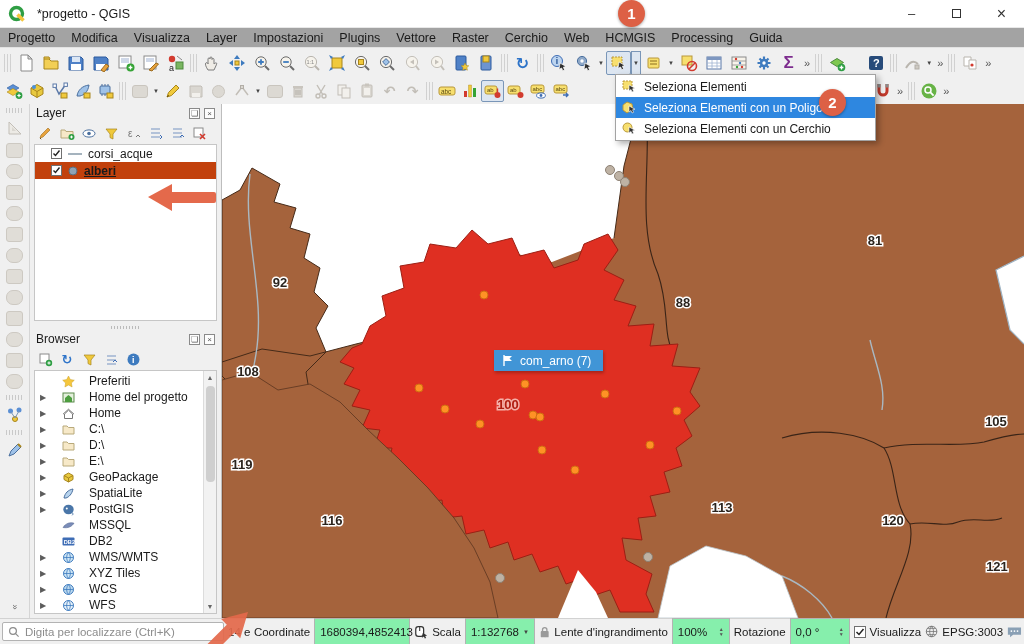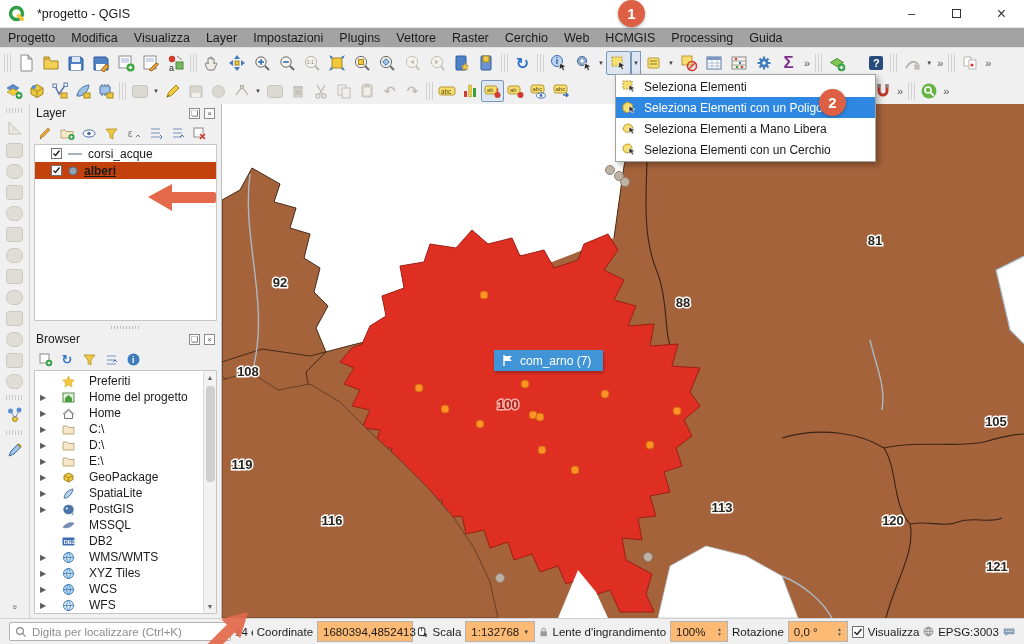--- a/index.html
+++ b/index.html
@@ -53,23 +53,23 @@
 .scroll{position:absolute;right:0;top:0;bottom:0;width:13px;background:#f2f2f2;border-left:1px solid #dcdcdc;display:flex;flex-direction:column;align-items:center}
 .sarr{height:13px;font-size:7px;color:#666;display:flex;align-items:center}
 .sthumb{width:9px;height:96px;background:#cfcfcf;border-radius:4px;margin-top:2px}
 
 .map{flex:1;position:relative;background:#fff;overflow:hidden}
 .mapsvg{position:absolute;left:0;top:0}
 .mlbl{font-size:13px;font-weight:600;fill:#2b241e;stroke:#fff;stroke-width:3px;paint-order:stroke;text-anchor:middle}
 .mlbl.hot{fill:#b01c10;stroke:#f5b0a8}
 .map-tooltip{position:absolute;left:272px;top:246px;background:#4195d6;color:#fff;font-size:12px;height:21px;display:flex;align-items:center;gap:6px;padding:0 12px 0 8px;box-shadow:1px 2px 3px rgba(0,0,0,.25);z-index:20}
 
-.statusbar{position:absolute;left:0;right:0;bottom:0;height:26px;background:#f0f0f0;border-top:1px solid #d2d2d2;display:flex;align-items:center;gap:4px;padding:0 9px;font-size:11.5px;white-space:nowrap}
+.statusbar{position:absolute;left:0;right:0;bottom:0;height:26px;background:#f0f0f0;border-top:1px solid #d2d2d2;display:flex;align-items:center;gap:4px;padding:0 2px;font-size:11.5px;white-space:nowrap}
 .locator{width:222px;height:19px;background:#fff;border:1px solid #b3b3b3;border-radius:2px;display:flex;align-items:center;gap:5px;padding:0 5px;color:#8c8c8c;flex:none}
-.sbox{background:#fdba74;border:1px solid #b3b3b3;height:21px;display:flex;align-items:center;padding:0 5px;flex:none}
+.sbox{background:#86efac;border:1px solid #b3b3b3;height:27px;display:flex;align-items:center;padding:0 5px;flex:none}
 .spin{display:flex;flex-direction:column;justify-content:center;font-size:5px;color:#555;line-height:5px;margin-left:3px}
 .cbx{width:12px;height:12px;border:1px solid #707070;background:#fff;display:flex;align-items:center;justify-content:center;flex:none}
 
 .selmenu{position:absolute;left:615px;top:74px;width:261px;background:#fff;border:1px solid #a3a3a3;box-shadow:3px 3px 6px rgba(0,0,0,.3);z-index:30;padding:1px 0}
 .mrow{height:21px;display:flex;align-items:center;gap:7px;padding:0 6px;font-size:12px}
 .mrow.hl{background:#2e87e0;color:#fff}
 .stepc{position:absolute;width:27px;height:27px;border-radius:50%;background:#dd6045;color:#fff;font-weight:bold;font-size:15px;display:flex;align-items:center;justify-content:center;box-shadow:0 1px 3px rgba(0,0,0,.35);z-index:50}
 .oarrow{position:absolute;width:70px;height:27px;z-index:40}
 .oarrow .head{position:absolute;left:0;top:0;width:0;height:0;border-top:13px solid transparent;border-bottom:14px solid transparent;border-right:24px solid #e4694b}
 .oarrow .shaft{position:absolute;left:22px;top:8px;width:46px;height:11px;background:#e4694b;border-radius:2px}
@@ -985,27 +985,20 @@
   </div>
   <div class="mrow hl">
     <svg width="15" height="13" viewBox="0 0 15 13">
         <path d="M1 4l4-3 5 2 1 5-6 4-4-3z" fill="#f7df6e" stroke="#b9983a"></path>
         <path d="M7 5l6 3.2-2.4.6 1 2.5-1.6.7-1-2.5L7 11z" fill="#333" stroke="#fff" stroke-width=".6"></path>
       </svg>
     <span>Seleziona Elementi con un Poligono</span>
   </div>
   <div class="mrow">
     <svg width="15" height="13" viewBox="0 0 15 13">
-        <path d="M1 7C2 2 6 1 9 3c3 2 2 6-1 7-3 1-6 0-7-3z" fill="#f7df6e" stroke="#b9983a"></path>
-        <path d="M7 5l6 3.2-2.4.6 1 2.5-1.6.7-1-2.5L7 11z" fill="#333" stroke="#fff" stroke-width=".6"></path>
-      </svg>
-    <span>Seleziona Elementi a Mano Libera</span>
-  </div>
-  <div class="mrow">
-    <svg width="15" height="13" viewBox="0 0 15 13">
         <circle cx="5.5" cy="5.5" r="4.5" fill="#f7df6e" stroke="#b9983a"></circle>
         <path d="M7 5l6 3.2-2.4.6 1 2.5-1.6.7-1-2.5L7 11z" fill="#333" stroke="#fff" stroke-width=".6"></path>
       </svg>
     <span>Seleziona Elementi con un Cerchio</span>
   </div>
 </div>
 
 <div class="stepc" style="left:618px;top:0px">
     <span>1</span>
   </div>

